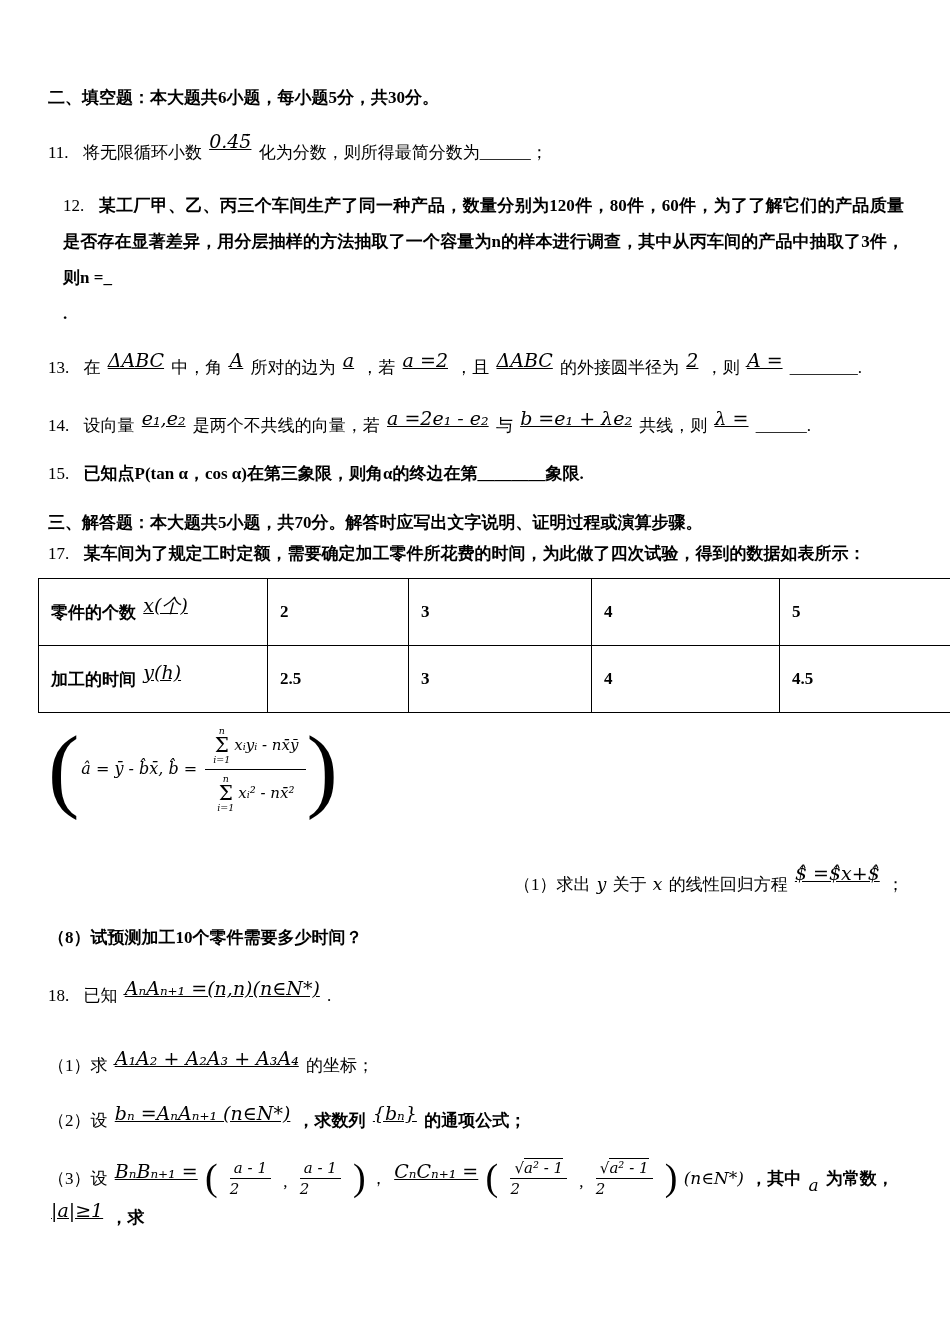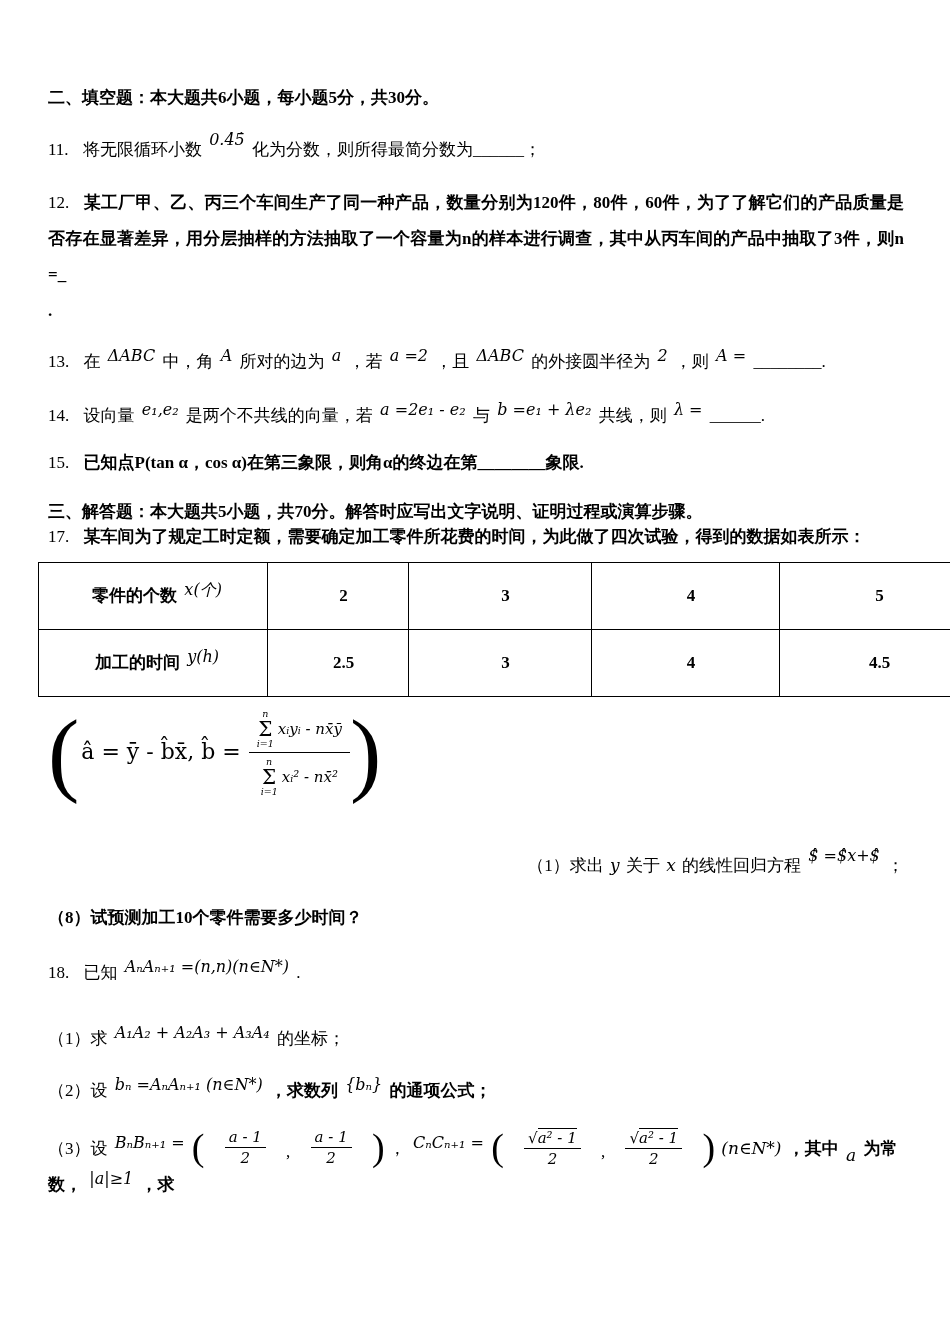--- a/index.html
+++ b/index.html
@@ -8,67 +8,67 @@
     font-family:"Liberation Serif","DejaVu Serif",serif;
     overflow:hidden;
   }
   .page{padding:86px 46px 0 48px;font-size:17px;}
   .hd{font-weight:bold;}
   .q{margin-top:24px;line-height:1.75;}
   .qnum{margin-right:10px;font-weight:normal;}
   .bold{font-weight:bold;}
   .just{text-align:justify;line-height:36px;}
   
-  .m{font-family:"DejaVu Serif",serif;font-style:italic;position:relative;top:-6px;margin:0 3px;font-size:16px;white-space:nowrap;}
+  .m{font-family:"DejaVu Serif",serif;font-style:italic;position:relative;top:-6px;margin:0 3px;font-size:19px;white-space:nowrap;text-decoration:underline;}
   .m.hi{top:-10px;}
   .m0{font-family:"DejaVu Serif",serif;font-style:italic;margin:0 2px;white-space:nowrap;}
   .low{font-family:"DejaVu Serif",serif;font-style:italic;position:relative;top:7px;margin:0 3px;}
   
   table.dt{border-collapse:collapse;margin:10px 0 0 -10px;width:862px;table-layout:fixed;}
-  table.dt td{border:1px solid #000;height:64px;padding-left:12px;vertical-align:middle;font-size:17px;text-align:center;}
+  table.dt td{border:1px solid #000;height:64px;padding-left:12px;vertical-align:middle;font-size:17px;}
   td.c1{width:215px;}
   td.c2{width:127px;}
   td.c3{width:169px;}
   td.c4{width:174px;}
   td.c5{width:175px;}
   .val{font-weight:bold;}
   
   .formula{display:flex;align-items:center;margin-top:8px;width:max-content;}
   .hugep{font-size:94px;line-height:1;font-family:"Liberation Serif",serif;font-weight:400;}
-  .flead{font-family:"DejaVu Serif",serif;font-size:22px;margin:0 4px 0 2px;white-space:nowrap;}
+  .flead{font-family:"DejaVu Serif",serif;font-style:italic;font-size:16px;margin:0 4px 0 2px;white-space:nowrap;}
   .bfrac{display:inline-flex;flex-direction:column;align-items:center;margin-left:4px;font-size:15px;}
   .bfrac .bnum{display:flex;align-items:center;border-bottom:1px solid #000;padding:2px 8px 4px;}
   .bfrac .bden{display:flex;align-items:center;padding-top:4px;}
   .mex{font-family:"DejaVu Serif",serif;font-style:italic;white-space:nowrap;}
   .sigma{display:inline-flex;flex-direction:column;align-items:center;line-height:1;margin-right:4px;}
   .sigma .ss{font-size:9.5px;font-family:"DejaVu Serif",serif;font-style:italic;}
   .sigma .sb{font-size:20px;font-family:"DejaVu Serif",serif;}
   
-  .frac{display:inline-flex;flex-direction:column;align-items:center;vertical-align:middle;font-family:"DejaVu Serif",serif;font-style:italic;font-size:15px;line-height:1.2;margin:0 16px;position:relative;top:-2px;white-space:nowrap;}
+  .frac{display:inline-flex;flex-direction:column;vertical-align:middle;font-family:"DejaVu Serif",serif;font-style:italic;font-size:15px;line-height:1.2;margin:0 8px;position:relative;top:-2px;white-space:nowrap;}
   .frac .fn{border-bottom:1px solid #000;padding:0 4px 1px;display:inline-flex;align-items:flex-end;}
   .frac .fd{padding-top:1px;}
   .ol{border-top:1px solid #000;}
   .tp{font-size:38px;line-height:1;font-family:"Liberation Serif",serif;vertical-align:middle;position:relative;top:-3px;}
   .cm{vertical-align:middle;position:relative;top:2px;}
 </style>
 </head>
 <body>
 
 <div class="page">
 
   <div class="hd">二、填空题：本大题共6小题，每小题5分，共30分。</div>
 
   <div class="q" style="margin-top:26px;">
     <span class="qnum">11.</span>
     <span>将无限循环小数</span>
     <span class="m hi">0.4̇5̇</span>
     <span>化为分数，则所得最简分数为______；</span>
   </div>
 
-  <div style="margin-top:20px;">
+  <div style="margin-top:20px;margin-left:15px;">
     <div class="just">
       <span class="qnum">12.</span>
       <span class="bold">某工厂甲、乙、丙三个车间生产了同一种产品，数量分别为120件，80件，60件，为了了解它们的产品质量是否存在显著差异，用分层抽样的方法抽取了一个容量为n的样本进行调查，其中从丙车间的产品中抽取了3件，则n =_</span>
     </div>
     <div class="bold" style="line-height:36px;">.</div>
   </div>
 
   <div class="q" style="margin-top:18px;">
     <span class="qnum">13.</span>
     <span>在</span>
@@ -102,21 +102,21 @@
   </div>
 
   <div class="q" style="margin-top:18px;">
     <span class="qnum">15.</span>
     <span class="bold">已知点P(tan α，cos α)在第三象限，则角α的终边在第________象限.</span>
   </div>
 
 
   <div class="hd" style="margin-top:22px;">三、解答题：本大题共5小题，共70分。解答时应写出文字说明、证明过程或演算步骤。</div>
 
-  <div style="line-height:1.7;">
+  <div style="margin-top:6px;line-height:1.7;">
     <span class="qnum">17.</span>
     <span class="bold">某车间为了规定工时定额，需要确定加工零件所花费的时间，为此做了四次试验，得到的数据如表所示：</span>
   </div>
 
   <table class="dt">
     <tbody>
         <tr>
       <td class="c1">
         <span class="bold">零件的个数</span>
         <span class="m">x(个)</span>

